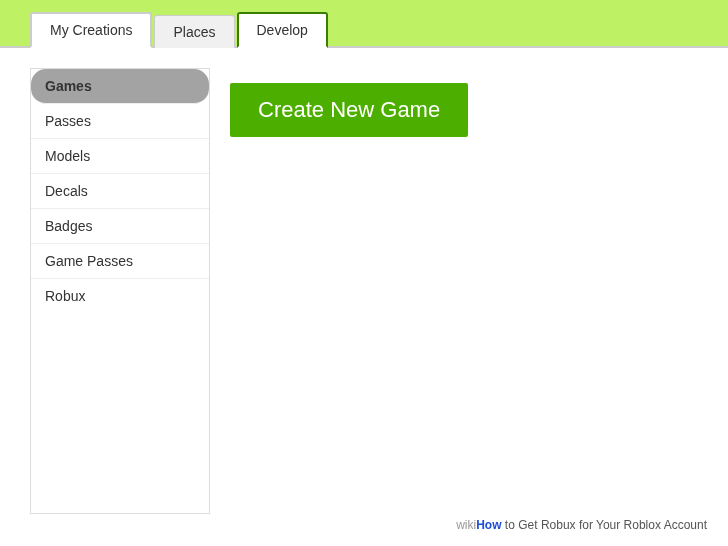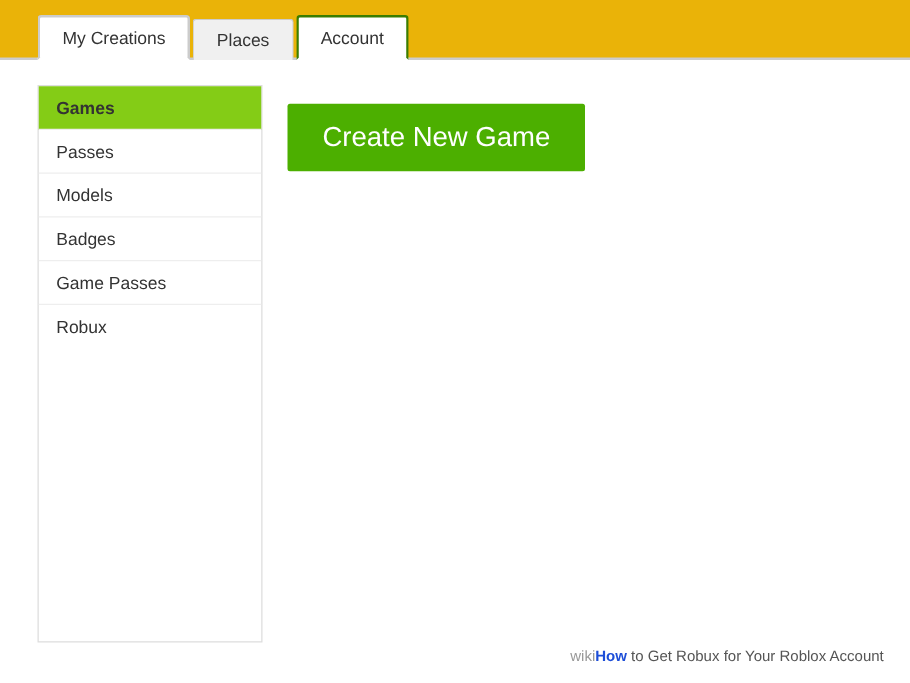--- a/index.html
+++ b/index.html
@@ -18,21 +18,21 @@
       overflow: hidden;
       position: relative;
     }
 
     .tab-bar {
       display: flex;
       align-items: flex-end;
       border-bottom: 2px solid #ccc;
       padding-left: 30px;
       padding-top: 10px;
-      background: #eab308;
+      background: #bef264;
     }
 
     .tab {
       padding: 8px 18px;
       cursor: pointer;
       background: #f0f0f0;
       border: 1px solid #ccc;
       border-bottom: none;
       margin-right: 2px;
       font-size: 14px;
@@ -77,22 +77,23 @@
       border-bottom: 1px solid #eee;
       font-size: 14px;
       color: #333;
     }
 
     .sidebar-item:last-child {
       border-bottom: none;
     }
 
     .sidebar-item.active {
-      background: #84cc16;
+      background: #a3a3a3;
       font-weight: bold;
+      border-radius: 15px;
     }
 
     .main-content {
       flex: 1;
       padding: 15px 20px;
     }
 
     .create-btn {
       background: #4caf00;
       color: #fff;
@@ -130,29 +131,30 @@
 <body>
 
 <div class="tab-bar">
   <div class="tab active">
     <span>My Creations</span>
   </div>
   <div class="tab">
     <span>Places</span>
   </div>
   <div class="tab develop">
-    <span>Account</span>
+    <span>Develop</span>
   </div>
 </div>
 
 <div class="content-area">
   <div class="sidebar">
     <div class="sidebar-item active">Games</div>
     <div class="sidebar-item">Passes</div>
     <div class="sidebar-item">Models</div>
+    <div class="sidebar-item">Decals</div>
     <div class="sidebar-item">Badges</div>
     <div class="sidebar-item">Game Passes</div>
     <div class="sidebar-item">Robux</div>
   </div>
 
   <div class="main-content">
     <button class="create-btn">
       <span>Create New Game</span>
     </button>
   </div>

